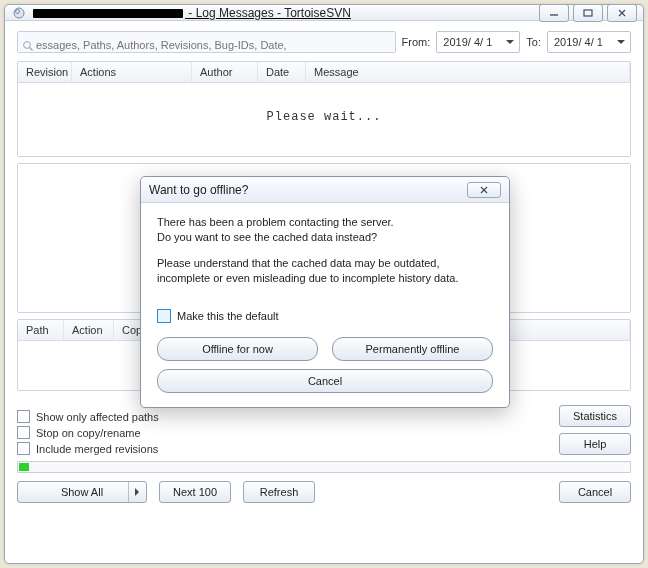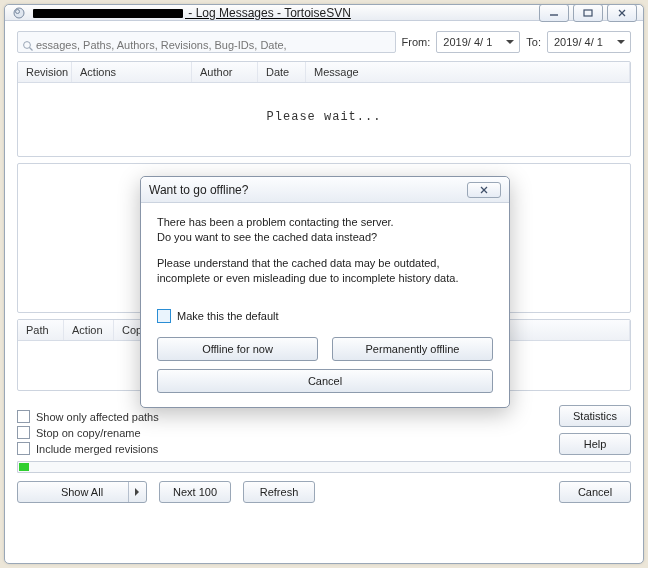--- a/index.html
+++ b/index.html
@@ -97,21 +97,21 @@
     font-size:12px; color:#222;
   }
   .modal .mtitle .close {
     margin-left:auto; width:34px; height:16px; border:1px solid #9aa7b7; border-radius:3px;
     background:linear-gradient(#fdfdfe,#e6ecf5); display:flex; align-items:center; justify-content:center; font-size:10px; color:#40506a;
   }
   .modal .mbody { padding:12px 16px 14px; font-size:11px; color:#222; }
   .modal .mbody p { margin:0 0 10px; line-height:1.4; }
   .mbtnrow { display:flex; gap:14px; margin-top:14px;}
   .mbtn {
-    flex:1; height:24px; border:1px solid #8d9bad; border-radius:3px;
+    flex:1; height:24px; border:1px solid #8d9bad; border-radius:11px;
     background:linear-gradient(#fcfdfe,#e4eaf2);
     font-size:11px; display:flex; align-items:center; justify-content:center;
   }
   .mbtn.full { width:100%; margin-top:8px; flex:none;}
   .mchk{display:flex;align-items:center;gap:6px;margin-top:22px;margin-bottom:4px;}
   .mchk .box{width:14px;height:14px;border:1px solid #2a8dd4;background:#eaf4fd;}
 </style>
 </head>
 <body>
 

